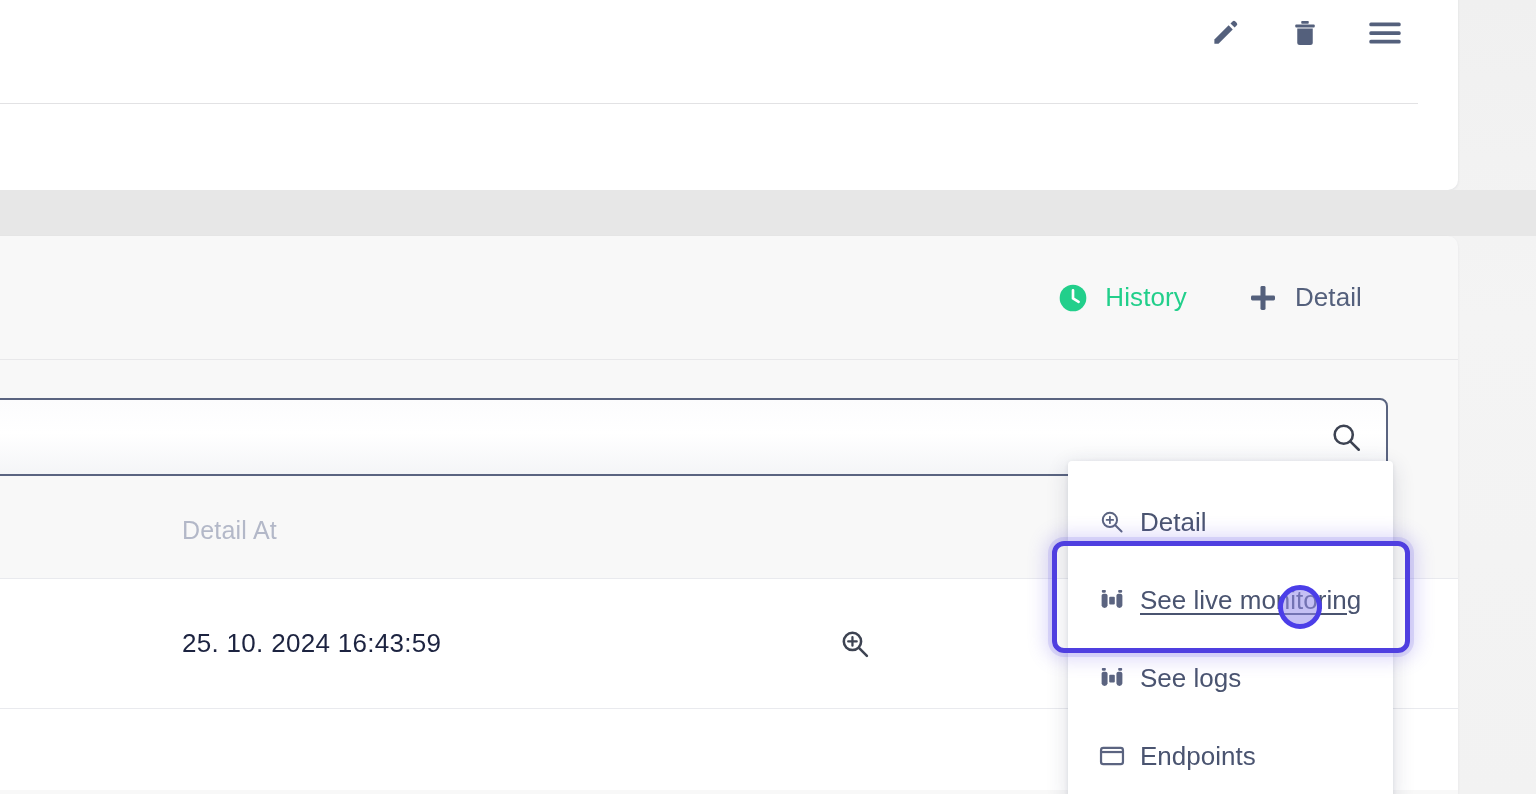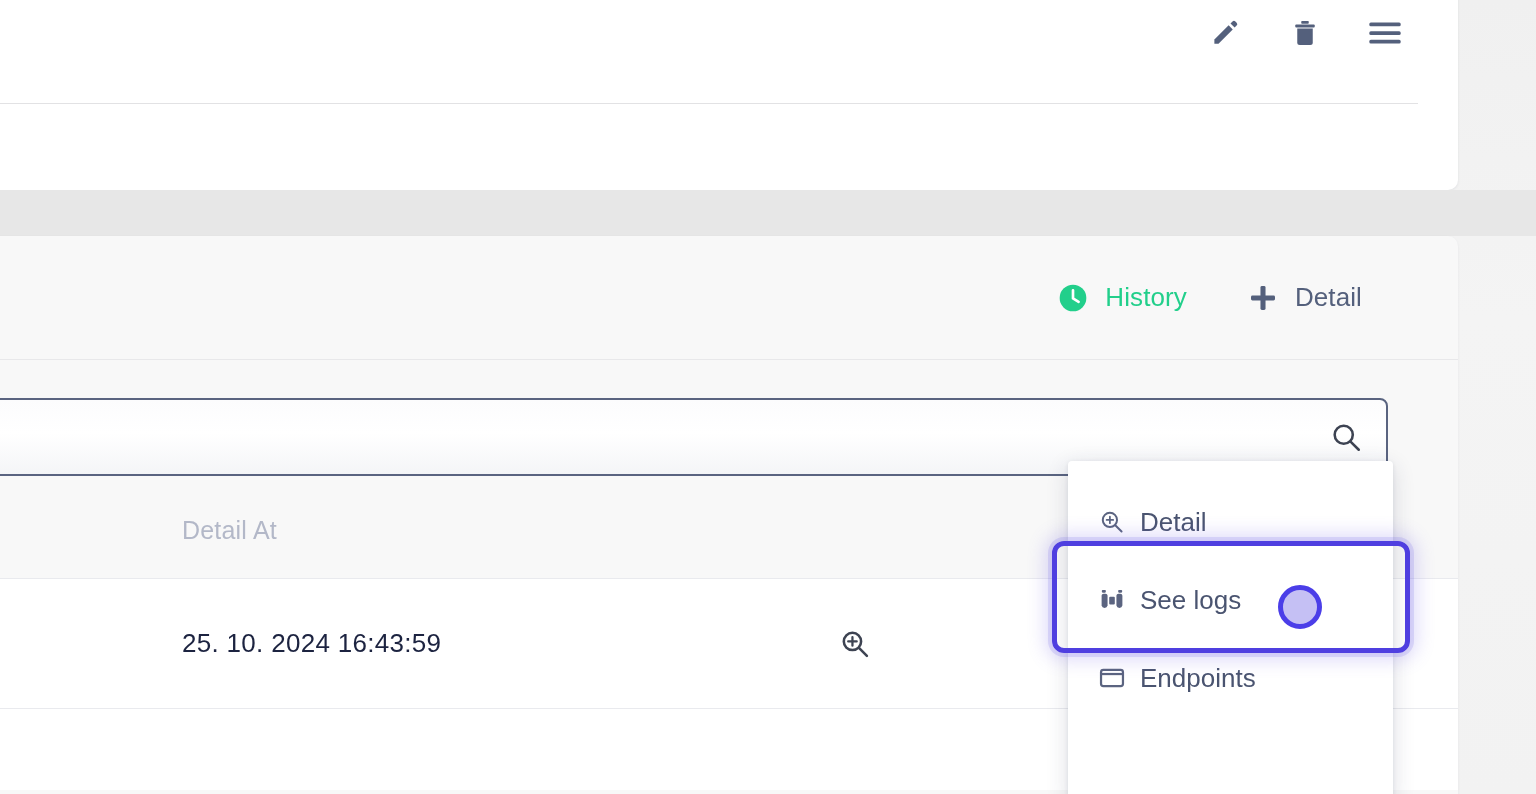--- a/index.html
+++ b/index.html
@@ -281,20 +281,32 @@
       <span class="menu-icon">
         <svg width="28" height="28" viewBox="0 0 24 24" fill="none">
           <circle cx="10.2" cy="10.2" r="6.1" stroke="#5b6480" stroke-width="1.7"></circle>
           <path d="M10.2 7.4v5.6M7.4 10.2h5.6" stroke="#5b6480" stroke-width="1.5" stroke-linecap="round"></path>
           <path d="M14.8 14.8 20.2 20.2" stroke="#5b6480" stroke-width="1.7" stroke-linecap="round"></path>
         </svg>
       </span>
       <span class="mi-label">Detail</span>
     </div>
 
+    <div class="menu-item selected">
+      <span class="menu-icon">
+        <svg width="28" height="28" viewBox="0 0 24 24" fill="none">
+          <rect x="3.3" y="3.4" width="3.4" height="2.3" rx="0.7" fill="#5b6480"></rect>
+          <rect x="17.3" y="3.4" width="3.4" height="2.3" rx="0.7" fill="#5b6480"></rect>
+          <path d="M3.1 8.3c0-1 .8-1.7 1.8-1.7h1.5c1 0 1.8.8 1.8 1.7v8.4a2.6 2.6 0 0 1-5.1 0V8.3z" fill="#5b6480"></path>
+          <path d="M15.8 8.3c0-1 .8-1.7 1.8-1.7h1.5c1 0 1.8.8 1.8 1.7v8.4a2.6 2.6 0 0 1-5.1 0V8.3z" fill="#5b6480"></path>
+          <rect x="9.6" y="9.2" width="4.8" height="6.6" rx="0.9" fill="#5b6480"></rect>
+        </svg>
+      </span>
+      <span class="mi-label">See live monitoring</span>
+    </div>
 
     <div class="menu-item">
       <span class="menu-icon">
         <svg width="28" height="28" viewBox="0 0 24 24" fill="none">
           <rect x="3.3" y="3.4" width="3.4" height="2.3" rx="0.7" fill="#5b6480"></rect>
           <rect x="17.3" y="3.4" width="3.4" height="2.3" rx="0.7" fill="#5b6480"></rect>
           <path d="M3.1 8.3c0-1 .8-1.7 1.8-1.7h1.5c1 0 1.8.8 1.8 1.7v8.4a2.6 2.6 0 0 1-5.1 0V8.3z" fill="#5b6480"></path>
           <path d="M15.8 8.3c0-1 .8-1.7 1.8-1.7h1.5c1 0 1.8.8 1.8 1.7v8.4a2.6 2.6 0 0 1-5.1 0V8.3z" fill="#5b6480"></path>
           <rect x="9.6" y="9.2" width="4.8" height="6.6" rx="0.9" fill="#5b6480"></rect>
         </svg>

